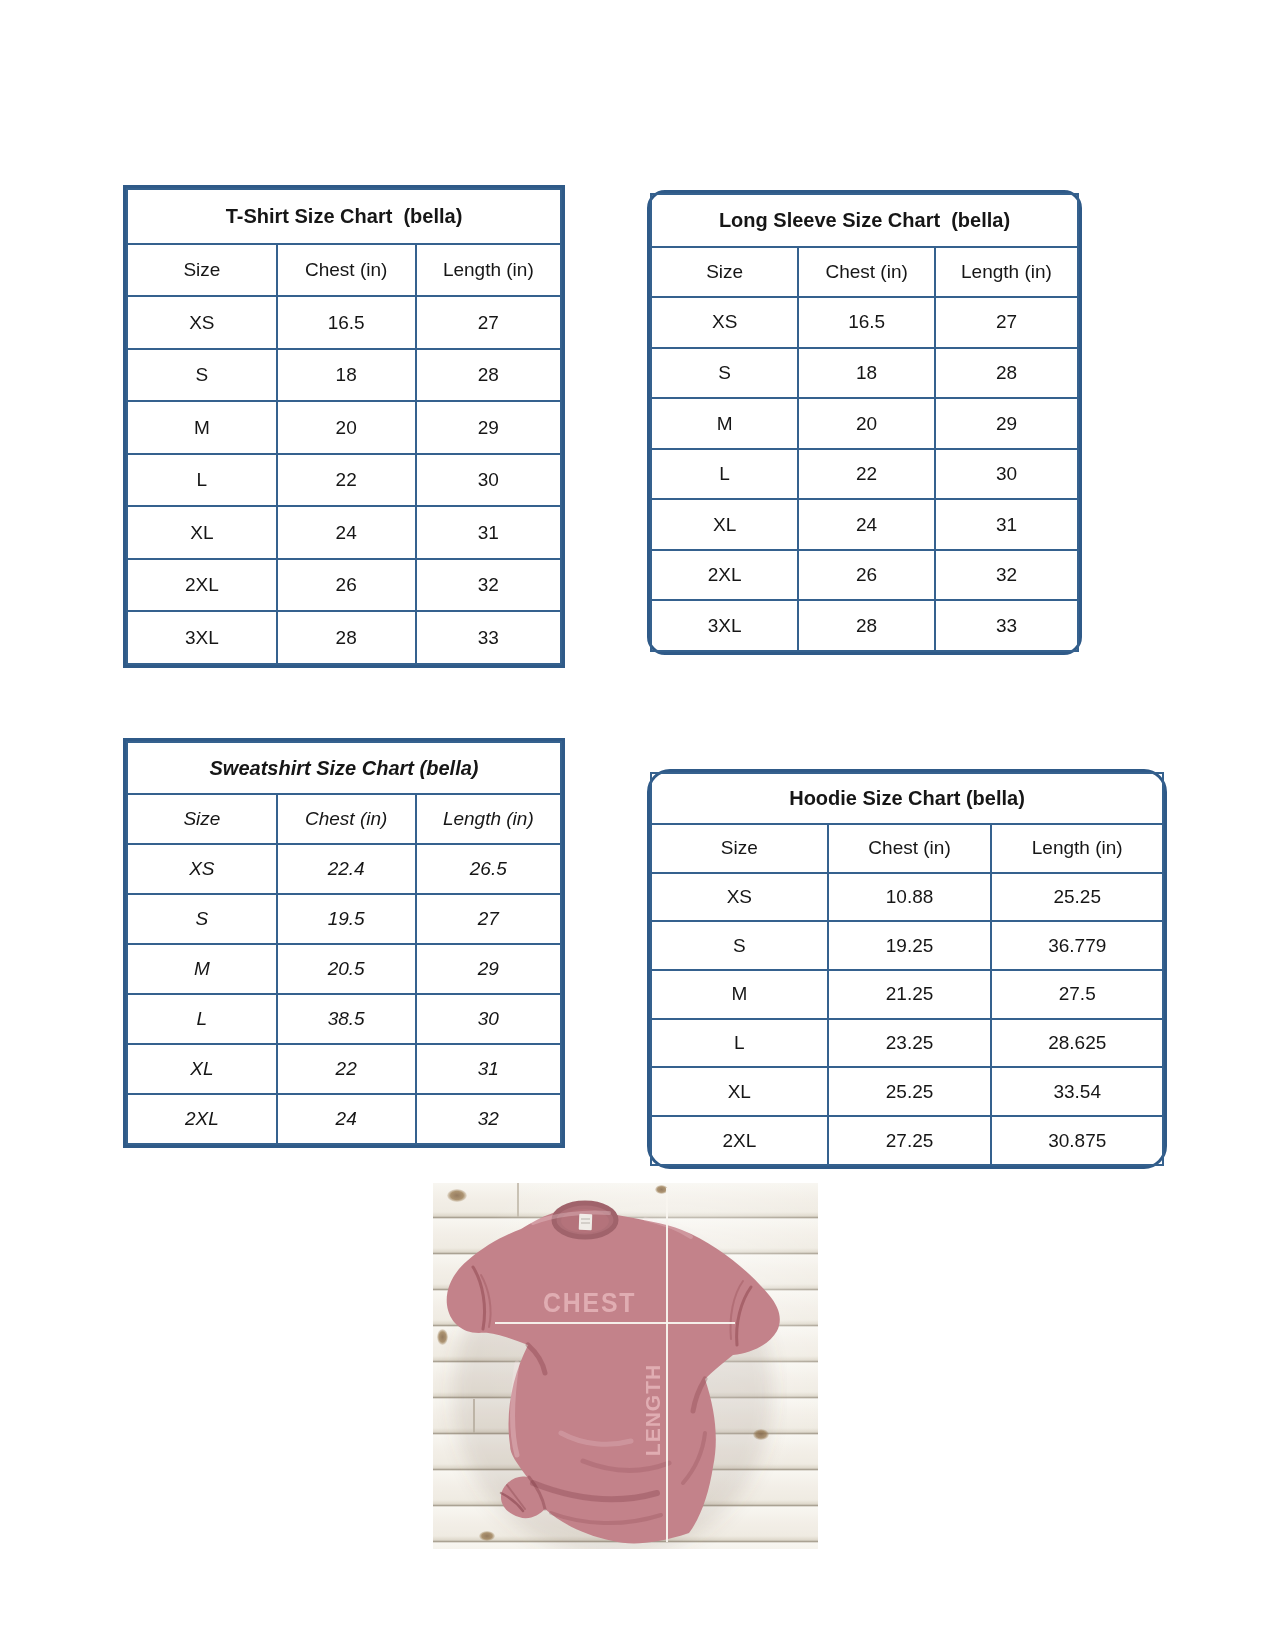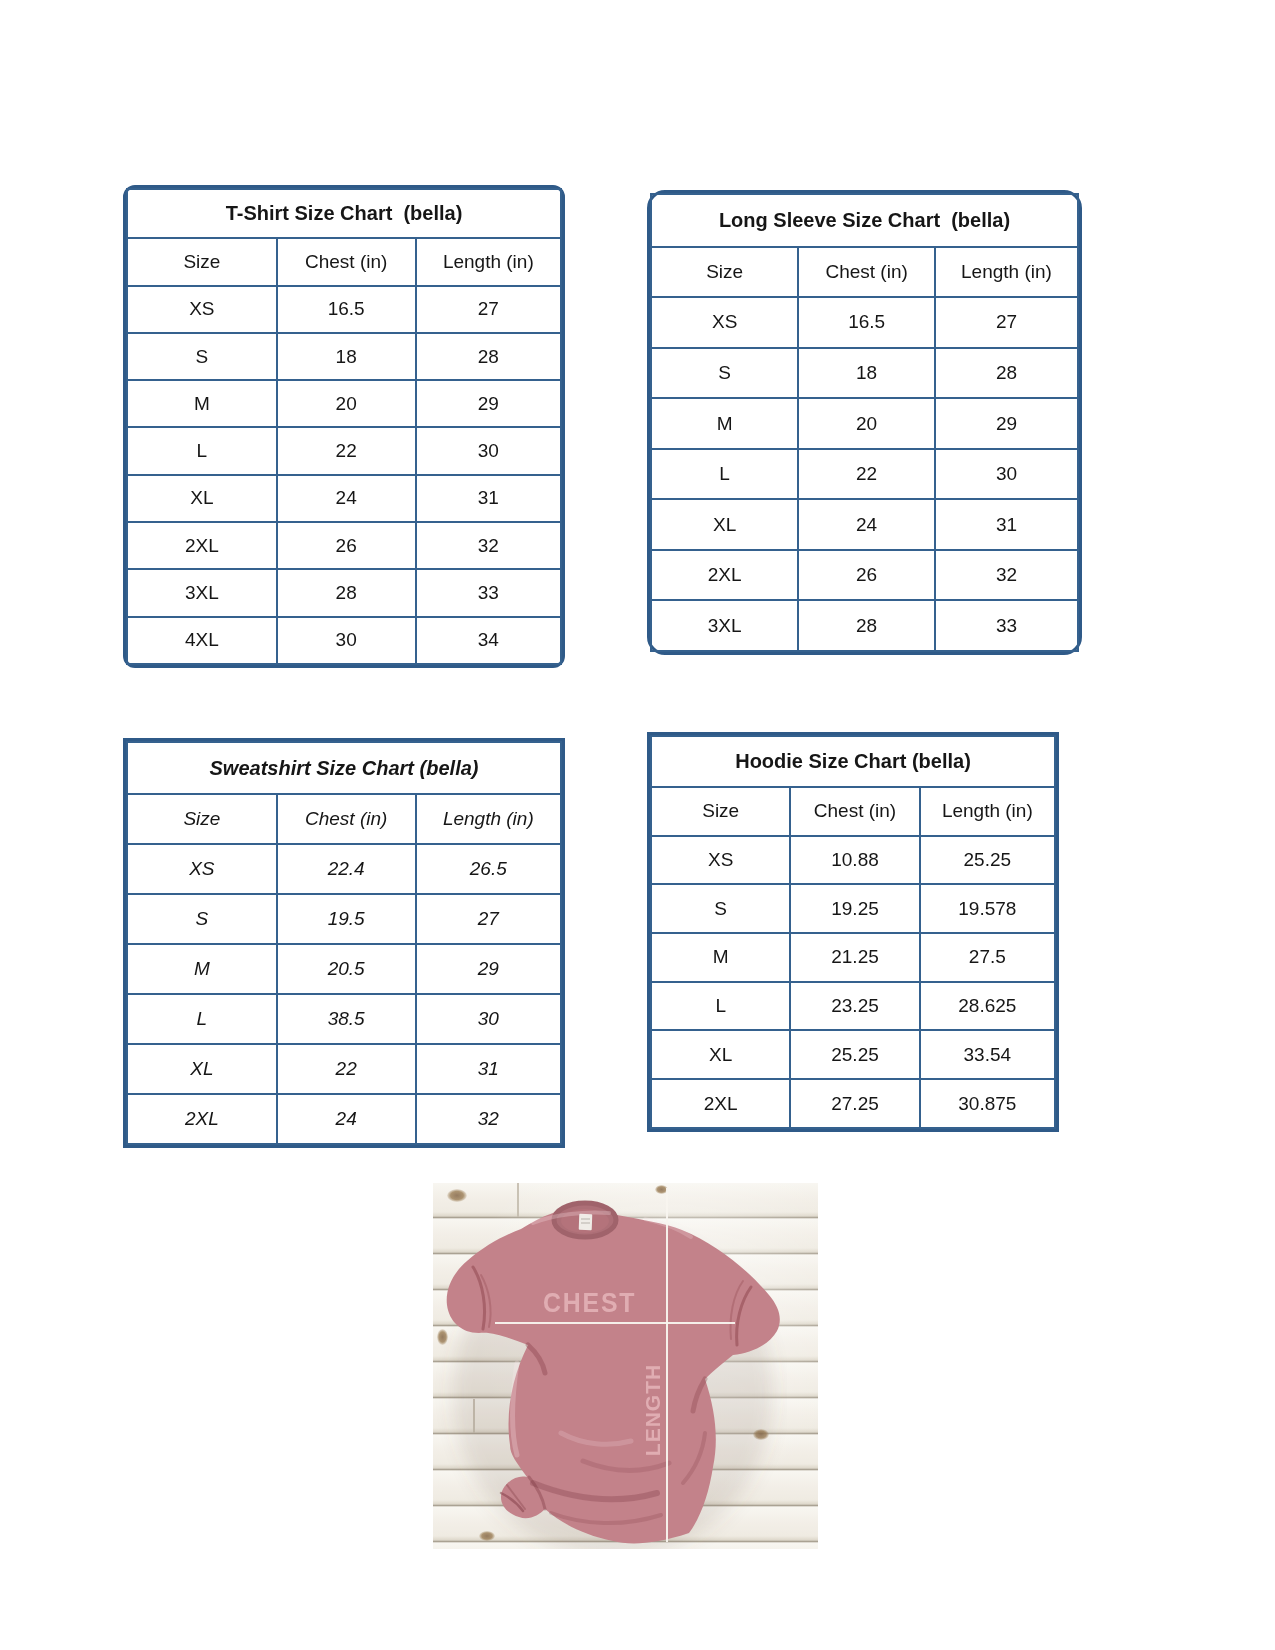--- a/index.html
+++ b/index.html
@@ -60,21 +60,21 @@
     font-size:21px;font-weight:bold;letter-spacing:1px;
     color:#e2b0b5;opacity:.95;
     transform:rotate(-90deg);
   }
 </style>
 </head>
 <body>
 
 <div class="canvas">
 
-  <section class="size-table" style="left:123px;top:185px;width:442px;height:483px;border-radius:12px;">
+  <section class="size-table" style="left:123px;top:185px;width:442px;height:483px;">
       <table>
         <colgroup>
           <col style="width: 34.5%;">
           <col style="width: 32%;">
           <col style="width: 33.5%;">
         </colgroup>
         <tbody>
           <tr>
             <td colspan="3" class="title-cell">T-Shirt Size Chart  (bella)</td>
           </tr>
@@ -110,25 +110,20 @@
           </tr>
           <tr>
             <td>2XL</td>
             <td>26</td>
             <td>32</td>
           </tr>
           <tr>
             <td>3XL</td>
             <td>28</td>
             <td>33</td>
-          </tr>
-          <tr>
-            <td>4XL</td>
-            <td>30</td>
-            <td>34</td>
           </tr>
         </tbody>
       </table>
     </section>
 
   <section class="size-table" style="left:647px;top:190px;width:435px;height:465px;border-radius:18px;">
       <table>
         <colgroup>
           <col style="width: 34.5%;">
           <col style="width: 32%;">
@@ -225,21 +220,21 @@
           </tr>
           <tr>
             <td>2XL</td>
             <td>24</td>
             <td>32</td>
           </tr>
         </tbody>
       </table>
     </section>
 
-  <section class="size-table" style="left:647px;top:732px;width:412px;height:400px;">
+  <section class="size-table" style="left:647px;top:769px;width:520px;height:400px;border-radius:23px;">
       <table>
         <colgroup>
           <col style="width: 34.5%;">
           <col style="width: 32%;">
           <col style="width: 33.5%;">
         </colgroup>
         <tbody>
           <tr>
             <td colspan="3" class="title-cell">Hoodie Size Chart (bella)</td>
           </tr>
@@ -249,21 +244,21 @@
             <td>Length (in)</td>
           </tr>
           <tr>
             <td>XS</td>
             <td>10.88</td>
             <td>25.25</td>
           </tr>
           <tr>
             <td>S</td>
             <td>19.25</td>
-            <td>19.578</td>
+            <td>36.779</td>
           </tr>
           <tr>
             <td>M</td>
             <td>21.25</td>
             <td>27.5</td>
           </tr>
           <tr>
             <td>L</td>
             <td>23.25</td>
             <td>28.625</td>

